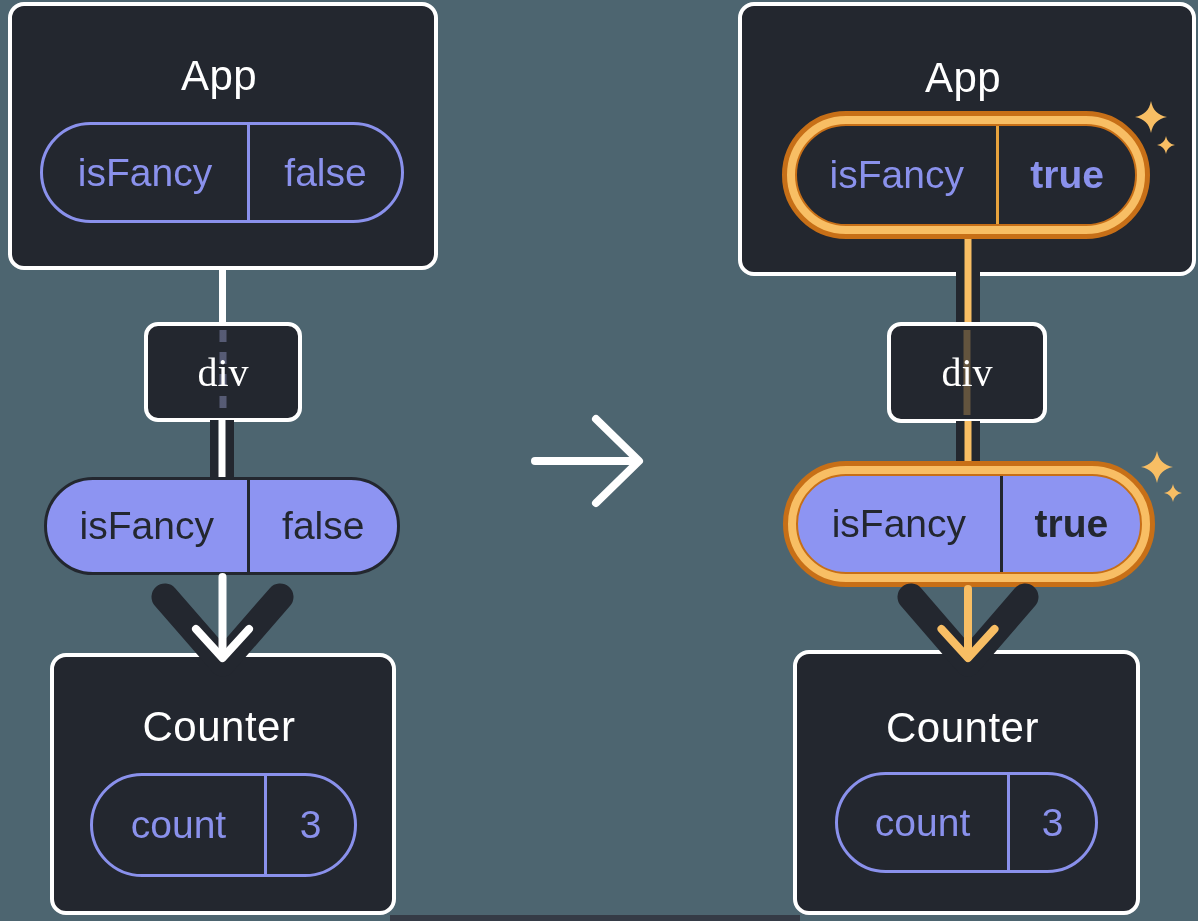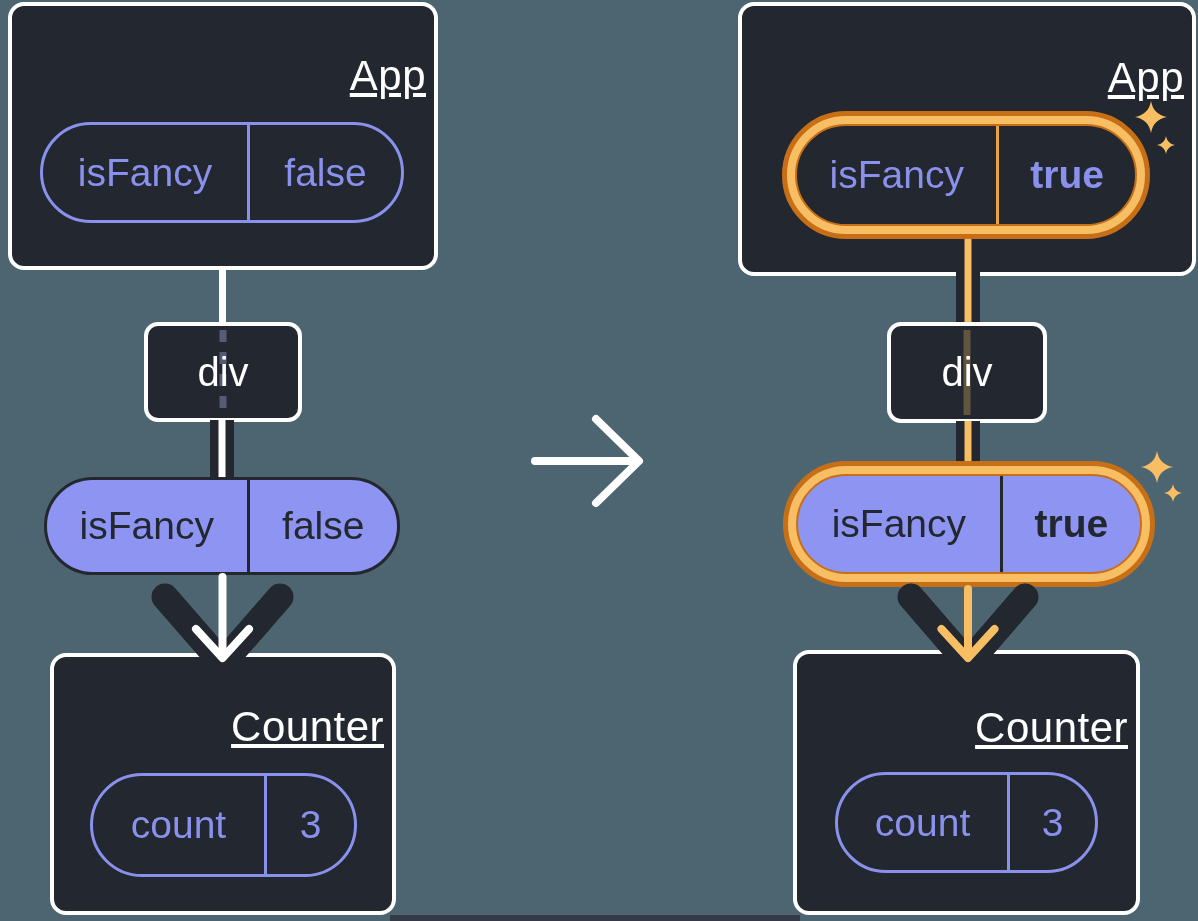--- a/index.html
+++ b/index.html
@@ -7,27 +7,27 @@
     position:relative; width:1198px; height:921px; overflow:hidden;
     background: var(--background);
     font-family: "Liberation Sans", sans-serif;
   }
   .box {
     position:absolute; background:var(--panel);
     border:4px solid var(--white); border-radius:16px; box-sizing:border-box;
   }
   .box--small { border-radius:14px; }
   .title {
-    position:absolute; left:0; right:8px; text-align:right;
-    color:var(--white); font-size:42px; letter-spacing:.5px;text-decoration:underline;
+    position:absolute; left:0; right:8px; text-align:center;
+    color:var(--white); font-size:42px; letter-spacing:.5px;
   }
   .divlabel {
     position:relative; width:100%; height:100%;
     display:flex; align-items:center; justify-content:center;
-    color:var(--white); font-size:40px; z-index:2;
+    color:var(--white); font-size:40px; z-index:2;font-family:Liberation Serif, serif;
   }
   .ghost {
     position:absolute; left:50%; top:4px; bottom:4px; width:7px;
     transform:translateX(-50%); z-index:1;
   }
   .ghost--purple { background:repeating-linear-gradient(180deg, rgba(170,176,230,.38) 0 12px, rgba(170,176,230,0) 12px 22px); }
   .ghost--orange { background:rgba(248,190,100,.30); }
   .pill {
     position:absolute; display:flex; box-sizing:border-box;
     border-radius:999px; font-size:39px;

